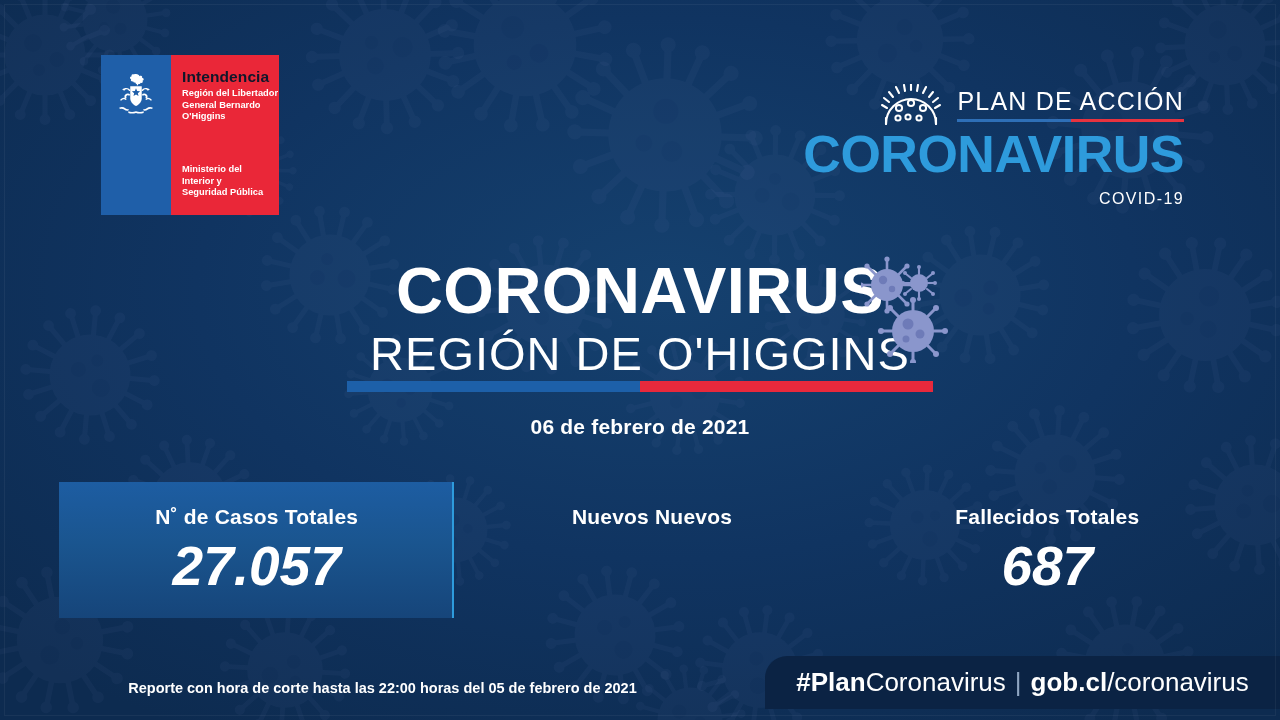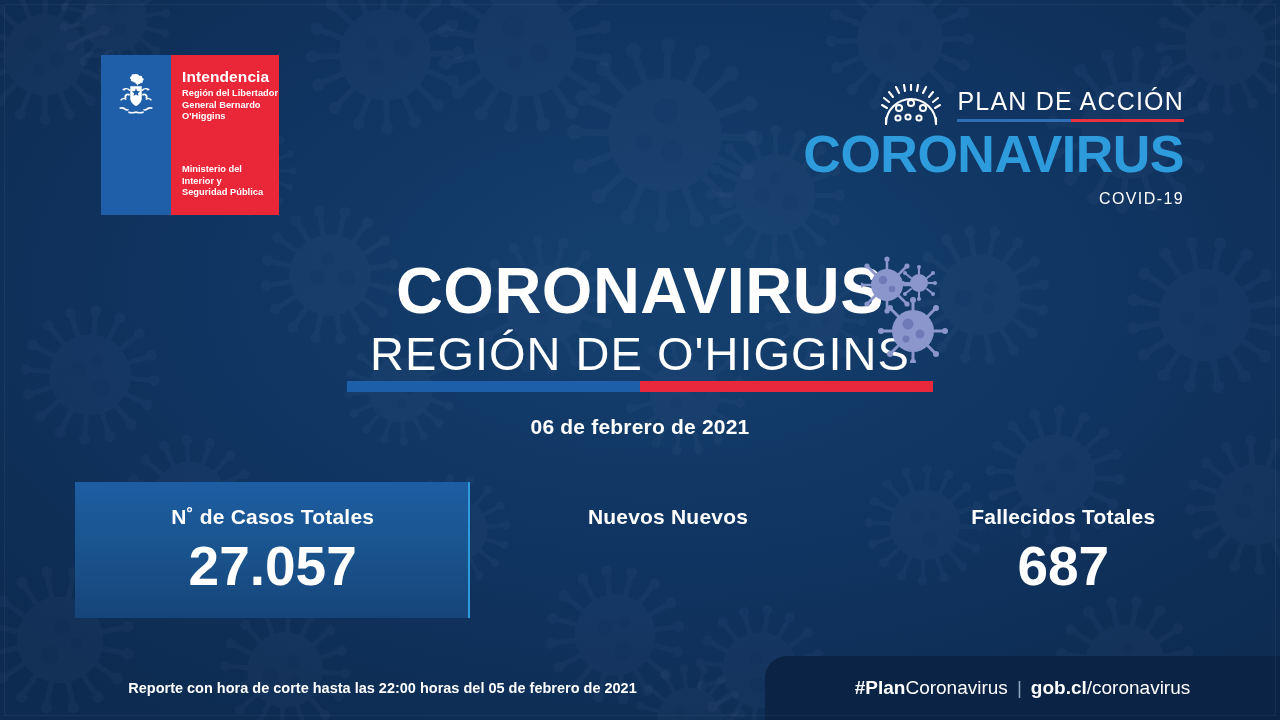--- a/index.html
+++ b/index.html
@@ -39,21 +39,21 @@
     display:flex; align-items:flex-start; justify-content:center;
     padding-top:14px;
   }
   #gov-logo .flag-red{
     flex:1; height:100%;
     background:#ea2738;
     padding:14px 0 0 11px;
     display:flex; flex-direction:column;
   }
   .logo-title{
-    color:#ffffff; font-size:15.5px; font-weight:bold;
+    color:#0f172a; font-size:15.5px; font-weight:bold;
     letter-spacing:.1px; line-height:1.05; white-space:nowrap;
   }
   .logo-sub{
     color:#fff; font-size:9.3px; font-weight:bold;
     line-height:1.24; margin-top:3px; white-space:nowrap;
   }
   .logo-min{
     color:#fff; font-size:9.3px; font-weight:bold;
     line-height:1.24; margin-top:auto; margin-bottom:16px; white-space:nowrap;
   }
@@ -109,21 +109,21 @@
   #title-rule .r{ width:50%; background:#e8293c; }
 
   #report-date{
     position:absolute; left:0; right:0; top:415px;
     text-align:center; color:#ffffff;
     font-size:21px; font-weight:bold; letter-spacing:.2px; z-index:10;
   }
 
   
   #stats-row{
-    position:absolute; left:47px; top:482px;
+    position:absolute; left:31px; top:482px;
     width:1214px; height:136px;
     display:flex; z-index:10;padding-left:28px;
   }
   .stat-card{
     position:relative; flex:1;
     display:flex; flex-direction:column;
     align-items:center; justify-content:flex-start;
     padding-top:24px;
   }
   .stat-card.highlight{
@@ -133,40 +133,40 @@
     position:absolute; top:0; bottom:0; width:2px; background:#2e9bdc;
   }
   .stat-card .edge.left{ left:0; }
   .stat-card .edge.right{ right:0; }
   .stat-label{
     color:#ffffff; font-size:21px; font-weight:bold;
     letter-spacing:.2px; white-space:nowrap; line-height:1;
   }
   .stat-value{
     color:#ffffff; font-size:55px; font-weight:bold;
-    letter-spacing:0px; line-height:1; margin-top:12px; white-space:nowrap;
+    letter-spacing:0px; line-height:1; margin-top:12px; white-space:nowrap;font-style:italic;
   }
 
   
   #footer{
     position:absolute; left:0; right:0; bottom:0; height:64px; z-index:20;
   }
   #footer-note{
     position:absolute; left:0; top:0; height:64px;
     width:765px;
     display:flex; align-items:center; justify-content:center;
     color:#ffffff; font-size:14.5px; font-weight:bold; letter-spacing:0px;
   }
   #footer-panel{
-    position:absolute; left:765px; top:0; right:0; height:64px;
+    position:absolute; left:765px; top:0; right:0; height:53px;
     background:#0b2344;
     border-top-left-radius:22px;
     display:flex; align-items:center; justify-content:center;
     gap:0px;
-    color:#ffffff; font-size:19px; white-space:nowrap;
+    color:#ffffff; font-size:26px; white-space:nowrap;
   }
   #footer-panel .bold{ font-weight:bold; }
   #footer-panel .reg{ font-weight:400; }
   #footer-panel .sep{ margin:0 9px; color:#8fa5c1; font-weight:400; }
 </style>
 </head>
 <body>
 
 <div id="canvas">
 

